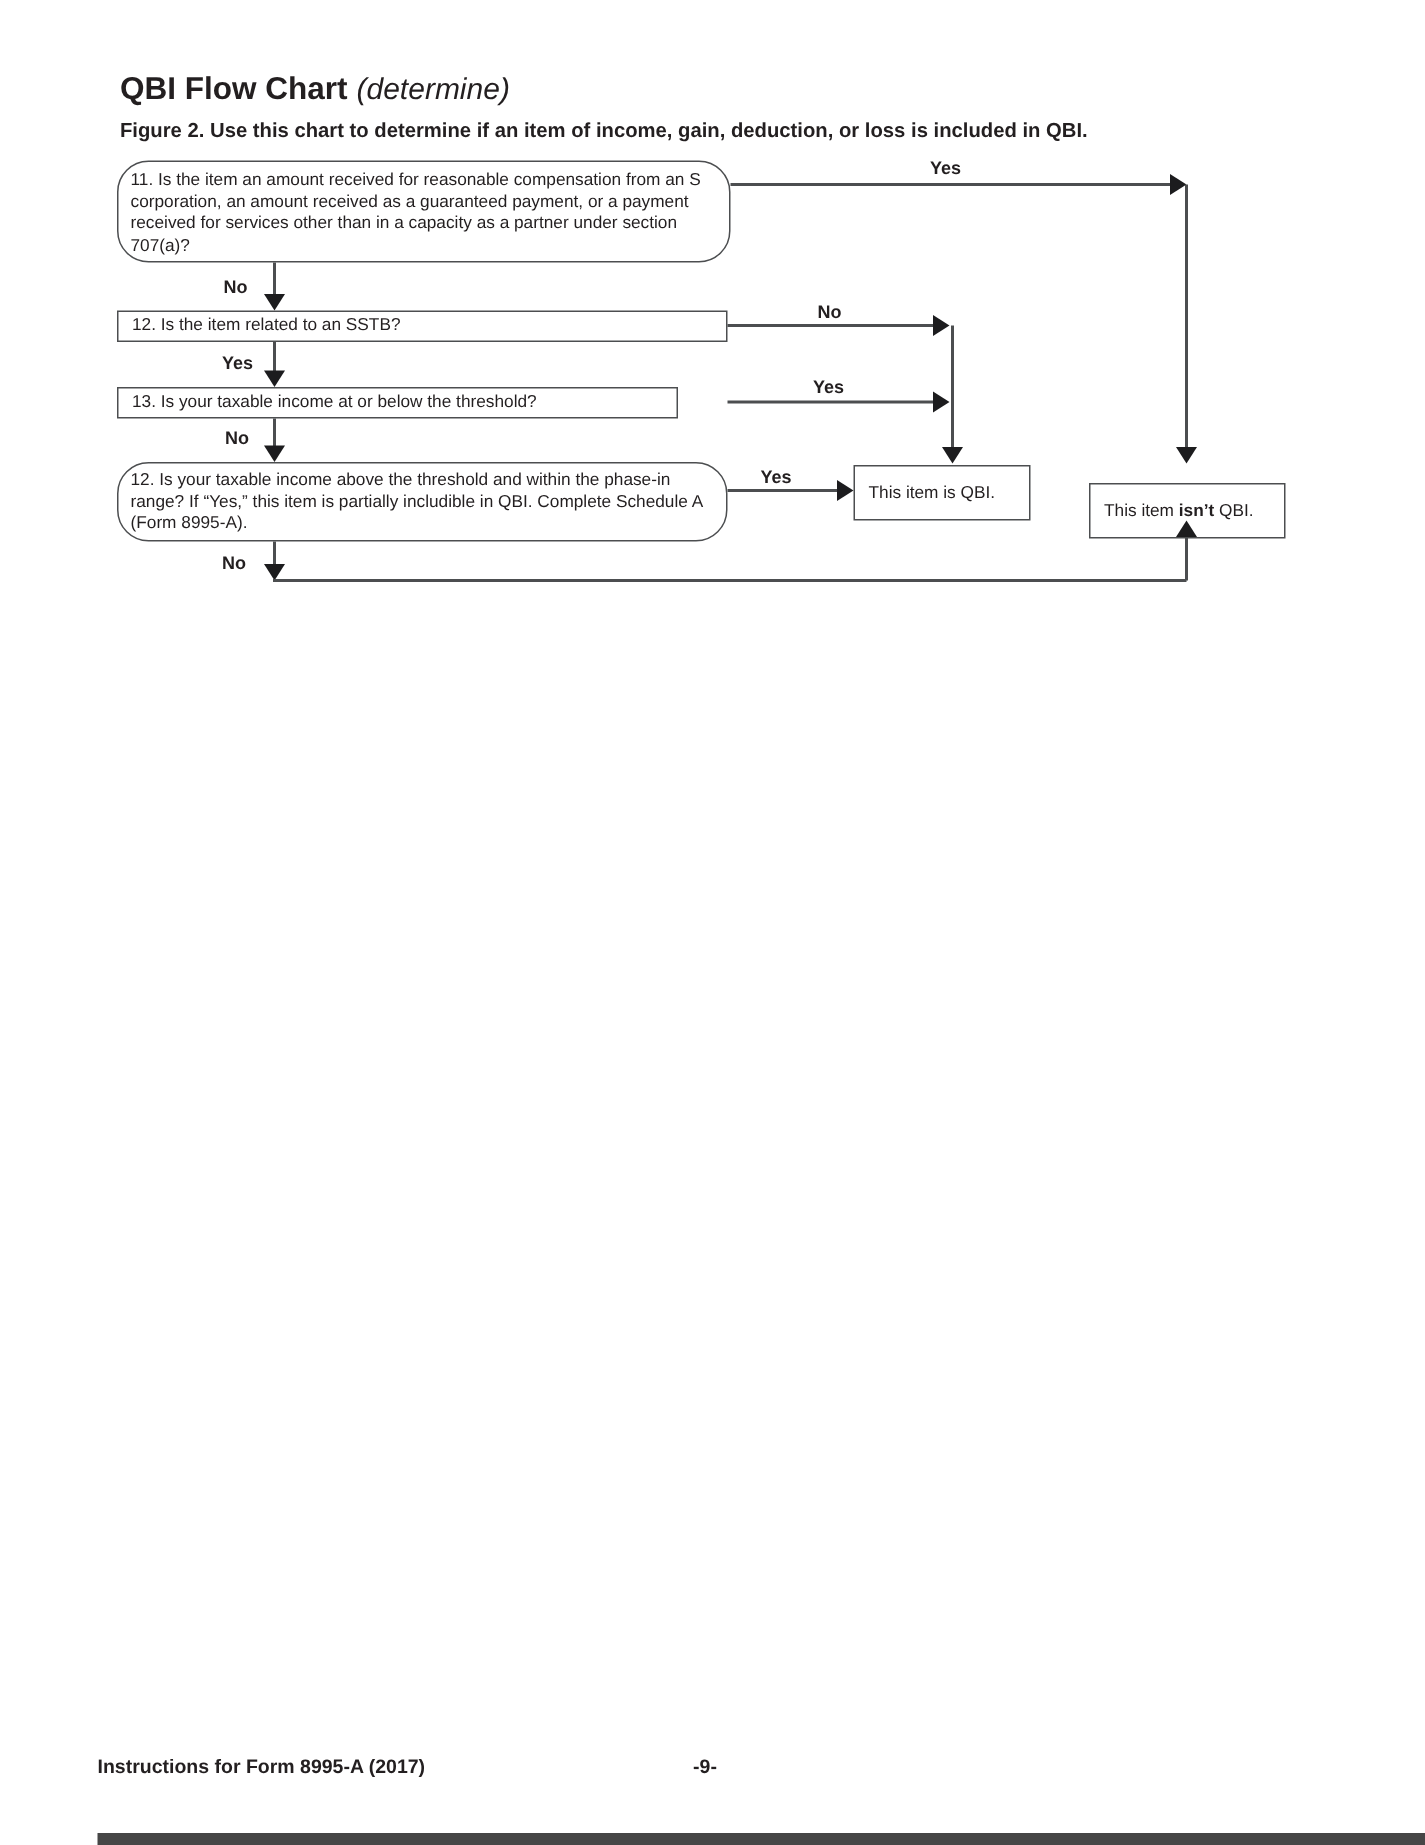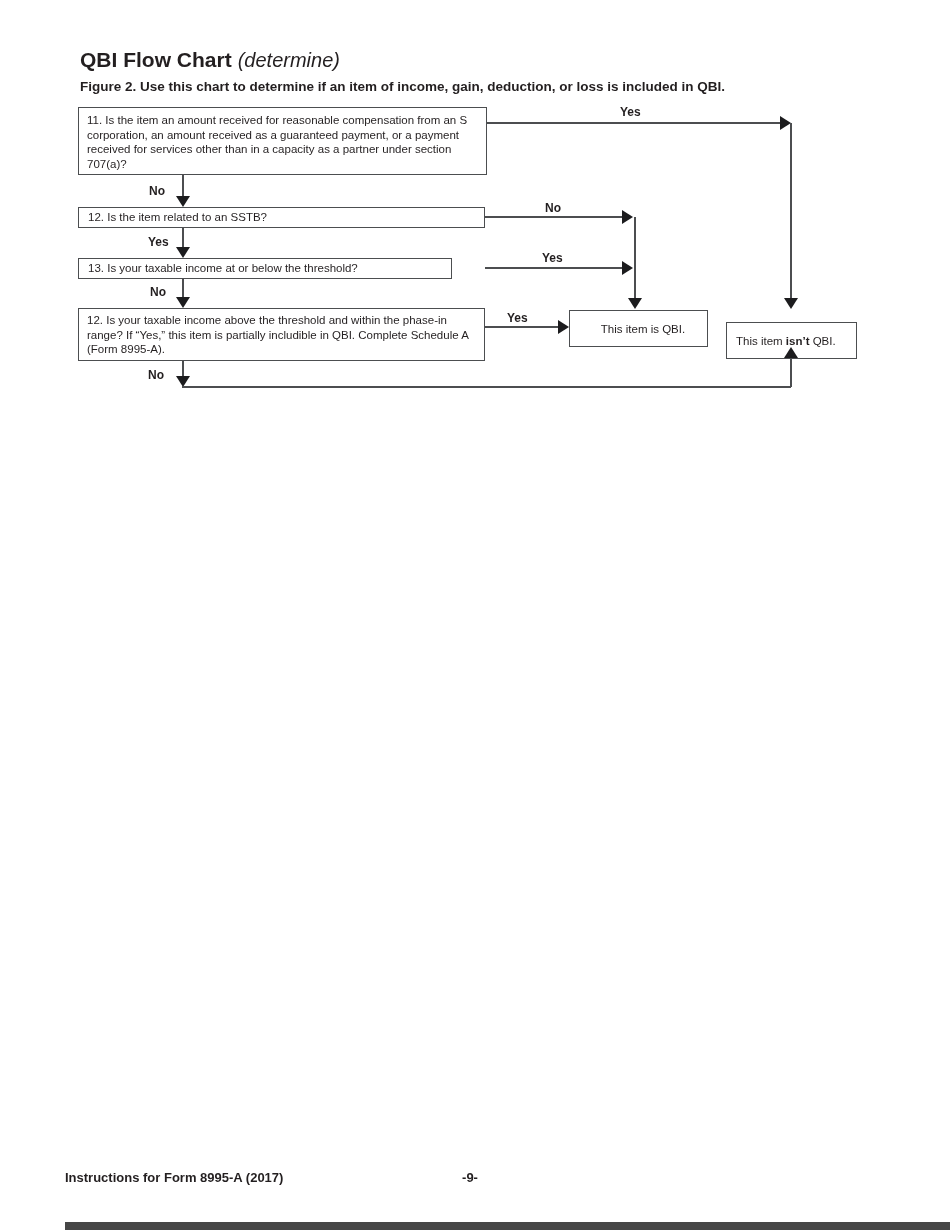--- a/index.html
+++ b/index.html
@@ -10,21 +10,21 @@
   }
   .abs{position:absolute;}
   .title{left:80px;top:48px;font-size:21px;line-height:24px;white-space:nowrap;}
   .title .t-bold{font-weight:bold;}
   .title .t-italic{font-style:italic;font-weight:normal;font-size:20px;margin-left:6px;}
   .caption{left:80px;top:79px;font-size:13.5px;font-weight:bold;white-space:nowrap;text-align:center;}
   .qbox{
     box-sizing:border-box;border:1.5px solid #4c4e50;background:#fff;
     font-size:11.5px;line-height:14.5px;color:#231f20;
   }
-  .qbox.multi{padding:5px 6px 3px 8px;}
+  .qbox.multi{padding:5px 6px 3px 8px;border-radius:21px;}
   .qbox.single{display:flex;align-items:center;padding:0 6px 0 9px;}
   .rbox{
     box-sizing:border-box;border:1.5px solid #4c4e50;background:#fff;
     display:flex;align-items:center;padding-left:9px;font-size:11.5px;
   }
   .rbox .b{font-weight:bold;}
   .edge-label{font-size:12px;font-weight:bold;white-space:nowrap;}
   .line{background:#4c4e50;}
   .arrow{width:0;height:0;}
   .arrow.down{border-left:7px solid transparent;border-right:7px solid transparent;border-top:11px solid #1c1c1e;}
@@ -42,21 +42,21 @@
   <div class="abs title">
     <span class="t-bold">QBI Flow Chart</span><span class="t-italic">(determine)</span>
   </div>
   <div class="abs caption">Figure 2. Use this chart to determine if an item of income, gain, deduction, or loss is included in QBI.</div>
 
   <div class="abs qbox multi" style="left:78px;top:107px;width:409px;height:68px;">11. Is the item an amount received for reasonable compensation from an S corporation, an amount received as a guaranteed payment, or a payment received for services other than in a capacity as a partner under section 707(a)?</div>
   <div class="abs qbox single" style="left:78px;top:207px;width:407px;height:21px;">12. Is the item related to an SSTB?</div>
   <div class="abs qbox single" style="left:78px;top:258px;width:374px;height:21px;">13. Is your taxable income at or below the threshold?</div>
   <div class="abs qbox multi" style="left:78px;top:308px;width:407px;height:53px;padding-top:4px;">12. Is your taxable income above the threshold and within the phase-in range? If “Yes,” this item is partially includible in QBI. Complete Schedule A (Form 8995-A).</div>
 
-  <div class="abs rbox" style="left:569px;top:310px;width:139px;height:37px;justify-content:center;">
+  <div class="abs rbox" style="left:569px;top:310px;width:118px;height:37px;">
     <span>This item is QBI.</span>
   </div>
   <div class="abs rbox" style="left:726px;top:310px;width:131px;height:37px;margin-top:12px;">
     <span><span>This item </span><span class="b">isn’t</span><span> QBI.</span></span>
   </div>
 
   <div class="abs edge-label" style="left:149px;top:184px;">No</div>
   <div class="abs line" style="left:182px;top:175px;width:1.5px;height:22px;"></div>
   <div class="abs arrow down" style="left:176px;top:196px;"></div>
 

